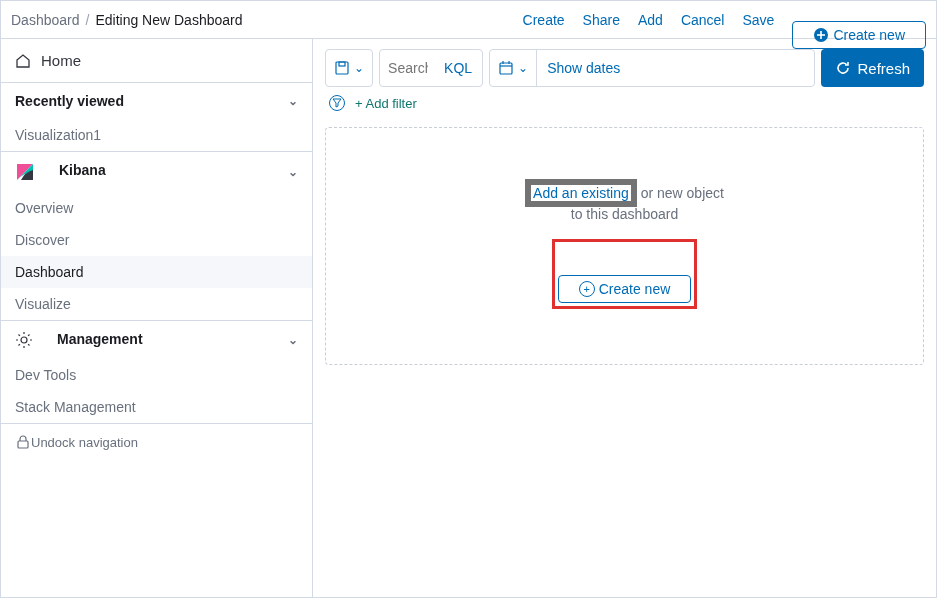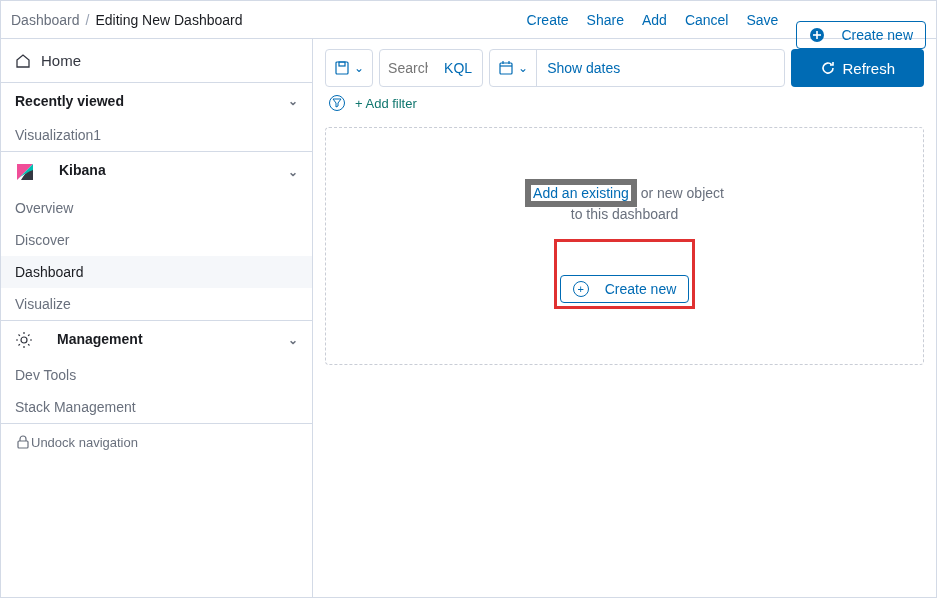--- a/index.html
+++ b/index.html
@@ -4,41 +4,41 @@
 <style>
 * { box-sizing: border-box; margin: 0; padding: 0; font-family: -apple-system, BlinkMacSystemFont, "Segoe UI", Helvetica, Arial, sans-serif; }
 body { width: 937px; height: 598px; background: #fff; color: #343741; font-size: 14px; border: 1px solid #d3dae6; }
 .topbar { display: flex; align-items: center; height: 38px; border-bottom: 1px solid #d3dae6; padding: 0 10px; }
 .breadcrumb { display: flex; align-items: center; flex: 1; font-size: 14px; }
 .breadcrumb .crumb { color: #69707d; }
 .breadcrumb .sep { color: #98a2b3; margin: 0 6px; }
 .breadcrumb .current { color: #1a1c21; }
 .topactions { display: flex; align-items: center; gap: 18px; }
 .linkbtn { color: #006bb4; cursor: pointer; font-size: 14px; }
-.btn-outline { display: inline-flex; align-items: center; gap: 16px; border: 1px solid #006bb4; color: #006bb4; padding: 5px 12px; border-radius: 4px; cursor: pointer; font-size: 14px; margin-top: 30px; }
+.btn-outline { display: inline-flex; align-items: center; gap: 4px; border: 1px solid #006bb4; color: #006bb4; padding: 5px 20px; border-radius: 4px; cursor: pointer; font-size: 14px; margin-top: 30px; }
 .plus-circle { width: 16px; height: 16px; border: 1.5px solid currentColor; border-radius: 50%; display: inline-flex; align-items: center; justify-content: center; font-size: 11px; line-height: 1; }
 .body { display: flex; height: 559px; }
 .sidebar { width: 312px; border-right: 1px solid #d3dae6; display: flex; flex-direction: column; font-size: 14px; }
 .side-item { display: flex; align-items: center; padding: 10px 14px; gap: 10px; color: #343741; cursor: pointer; }
 .side-item.top { border-bottom: 1px solid #d3dae6; font-size: 15px; height: 44px; }
 .side-section-header { display: flex; align-items: center; justify-content: space-between; padding: 10px 14px; font-weight: 700; color: #1a1c21; cursor: pointer; }
 .side-section-header .left { display: flex; align-items: flex-start; gap: 24px; }
 .side-sub { padding: 8px 14px; color: #69707d; cursor: pointer; }
 .side-sub.active { background: #f5f7fa; color: #1a1c21; }
 .side-divider { border-top: 1px solid #d3dae6; }
 .undock { display: flex; align-items: center; gap: 0; padding: 10px 14px; color: #69707d; cursor: pointer; font-size: 13px; }
 .chev { color: #69707d; font-size: 12px; }
 .main { flex: 1; padding: 10px 12px; display: flex; flex-direction: column; }
 .querybar { display: flex; gap: 6px; align-items: stretch; }
 .selectbox { border: 1px solid #d3dae6; border-radius: 4px; display: flex; align-items: center; padding: 0 8px; height: 38px; color: #006bb4; cursor: pointer; gap: 4px; }
 .timebox { border: 1px solid #d3dae6; border-radius: 4px; display: flex; align-items: center; height: 38px; flex: 1; }
 .timebox .cal { padding: 0 8px; color: #006bb4; display: flex; align-items: center; gap: 4px; cursor: pointer; border-right: 1px solid #d3dae6; height: 100%; }
 .timebox .range { padding: 0 10px; color: #343741; flex: 1; }
 .timebox .showdates { padding: 0 10px; color: #006bb4; cursor: pointer; }
-.refresh { background: #006bb4; color: #fff; border-radius: 4px; padding: 0 29px; height: 38px; display: flex; align-items: center; gap: 6px; cursor: pointer; font-size: 15px; }
+.refresh { background: #006bb4; color: #fff; border-radius: 4px; padding: 0 14px; height: 38px; display: flex; align-items: center; gap: 6px; cursor: pointer; font-size: 15px; }
 .filterrow { display: flex; align-items: center; gap: 10px; padding: 8px 4px; color: #0f766e; font-size: 13px; }
 .filter-icon { width: 16px; height: 16px; border: 1px solid #006bb4; border-radius: 50%; display: flex; align-items: center; justify-content: center; font-size: 9px; }
 .canvas { margin-top: 8px; border: 1px dashed #c9cdd6; border-radius: 4px; height: 238px; display: flex; flex-direction: column; align-items: center; justify-content: center; gap: 14px; }
 .canvas-text { color: #69707d; text-align: center; line-height: 1.5; }
 .canvas-text .linkpart { color: #006bb4; cursor: pointer; }
 .hl { border: 6px solid #737373; padding: 0 2px; display: inline; }
 .hl-btn { border: 3px solid #e03131; padding: 3px; }
 .logo-box { width: 20px; height: 20px; }
 .icon-svg { width: 16px; height: 16px; }
 .gear { width: 18px; height: 18px; }

